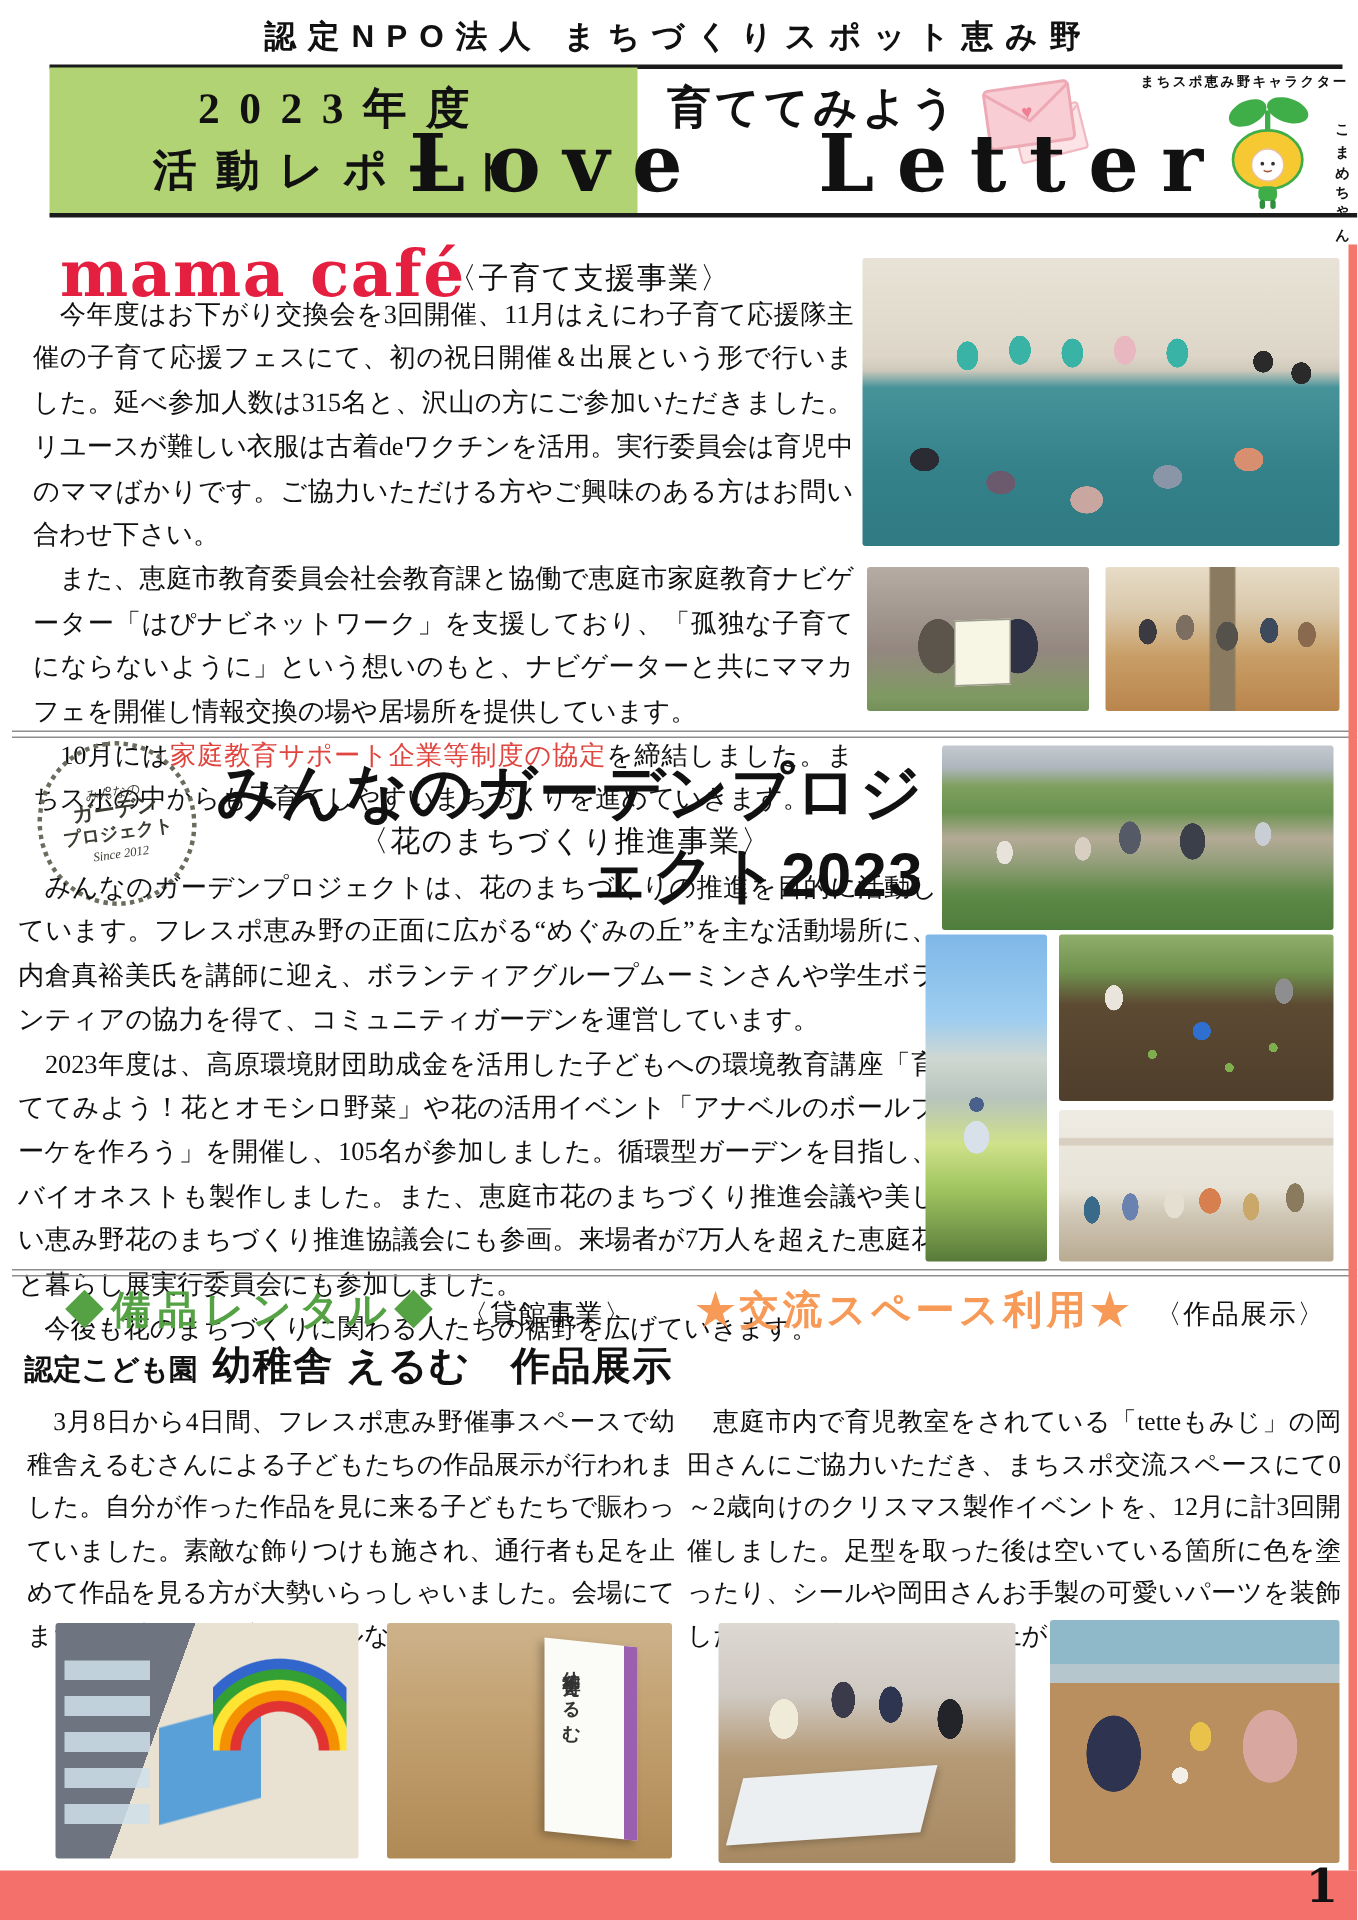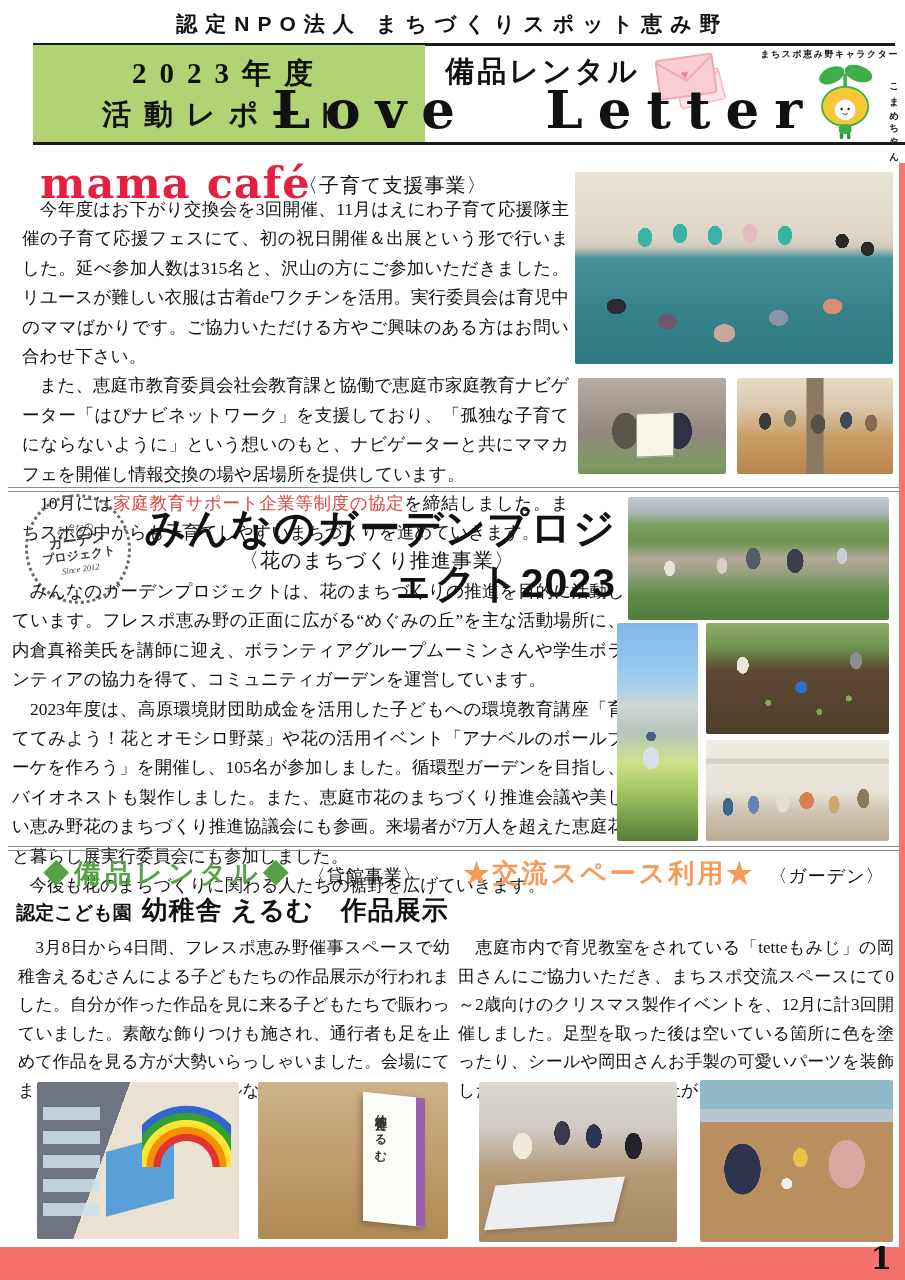--- a/index.html
+++ b/index.html
@@ -190,21 +190,21 @@
 <body>
 
 <div class="page">
 
   <div class="org-title">認定NPO法人 まちづくりスポット恵み野</div>
   <div class="rule-top"></div>
   <div class="report-box">
     <span>2023年度</span>
     <span>活動レポート</span>
   </div>
-  <div class="tagline">備品レンタル</div>
+  <div class="tagline">育ててみよう</div>
 
   <svg class="envelope" viewBox="0 0 80 66">
     <g transform="rotate(-14 52 44)">
       <rect x="26" y="28" width="46" height="32" rx="2" fill="#fbe3e6" stroke="#f0b9c2" stroke-width="1.5"></rect>
       <path d="M26 30 L49 46 L72 30" fill="none" stroke="#f0b9c2" stroke-width="1.5"></path>
     </g>
     <g transform="rotate(-8 40 33)">
       <rect x="6" y="12" width="58" height="40" rx="3" fill="#f8cdd4" stroke="#eda9b4" stroke-width="2"></rect>
       <path d="M6 14 L35 36 L64 14" fill="none" stroke="#eda9b4" stroke-width="2"></path>
       <text x="30" y="34" font-size="13" fill="#ef7f92">♥</text>
@@ -277,21 +277,21 @@
   </div>
   <div class="photo ph-artworks">
     <span class="streamer"></span>
   </div>
   <div class="photo ph-elmu">
     <span class="sign-text">幼稚舎えるむ</span>
   </div>
 
   <div class="sec-title-row row-exchange">
     <span class="exchange-title">★交流スペース利用★</span>
-    <span class="tag" style="font-size:18px;">〈ガーデン〉</span>
+    <span class="tag" style="font-size:18px;">〈作品展示〉</span>
   </div>
   <div class="exchange-body jtext">
     <p>　恵庭市内で育児教室をされている「tetteもみじ」の岡田さんにご協力いただき、まちスポ交流スペースにて0～2歳向けのクリスマス製作イベントを、12月に計3回開催しました。足型を取った後は空いている箇所に色を塗ったり、シールや岡田さんお手製の可愛いパーツを装飾したり、可愛い作品が出来上がりました。</p>
   </div>
   <div class="photo ph-craft"></div>
   <div class="photo ph-foot"></div>
 
   <div class="edge-strip"></div>
   <div class="footer-bar"></div>
   <div class="page-num">1</div>

